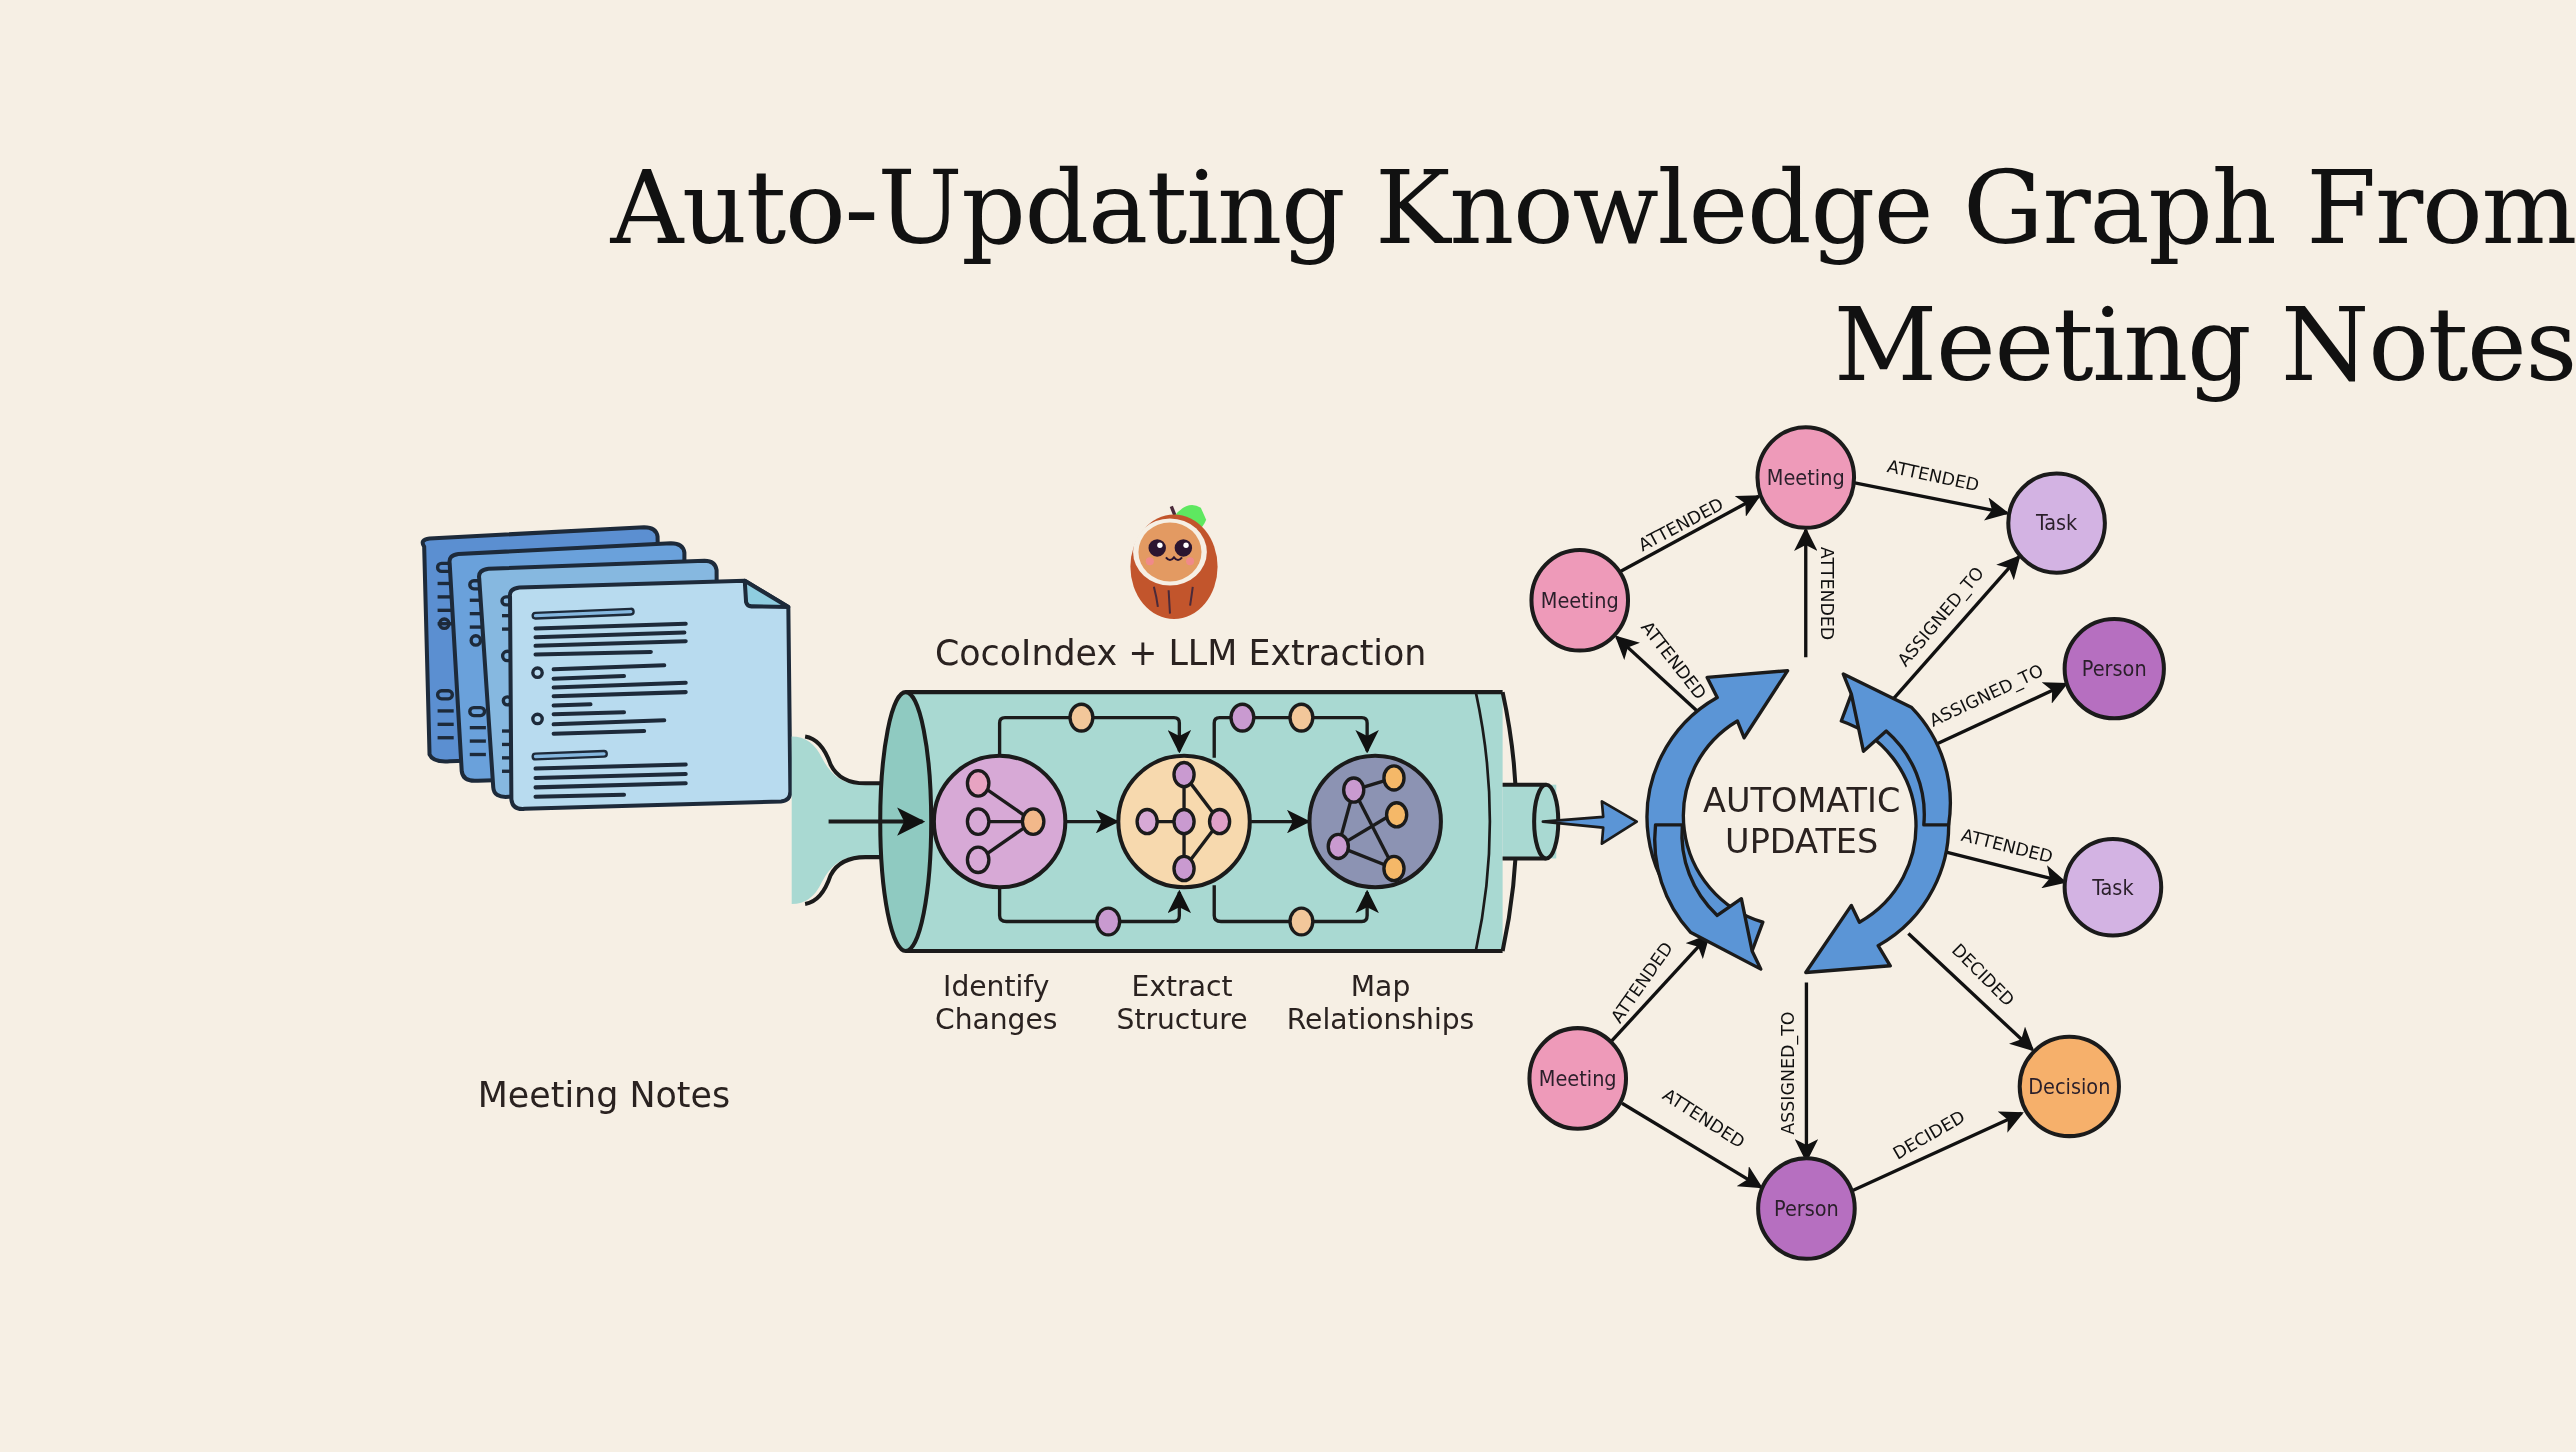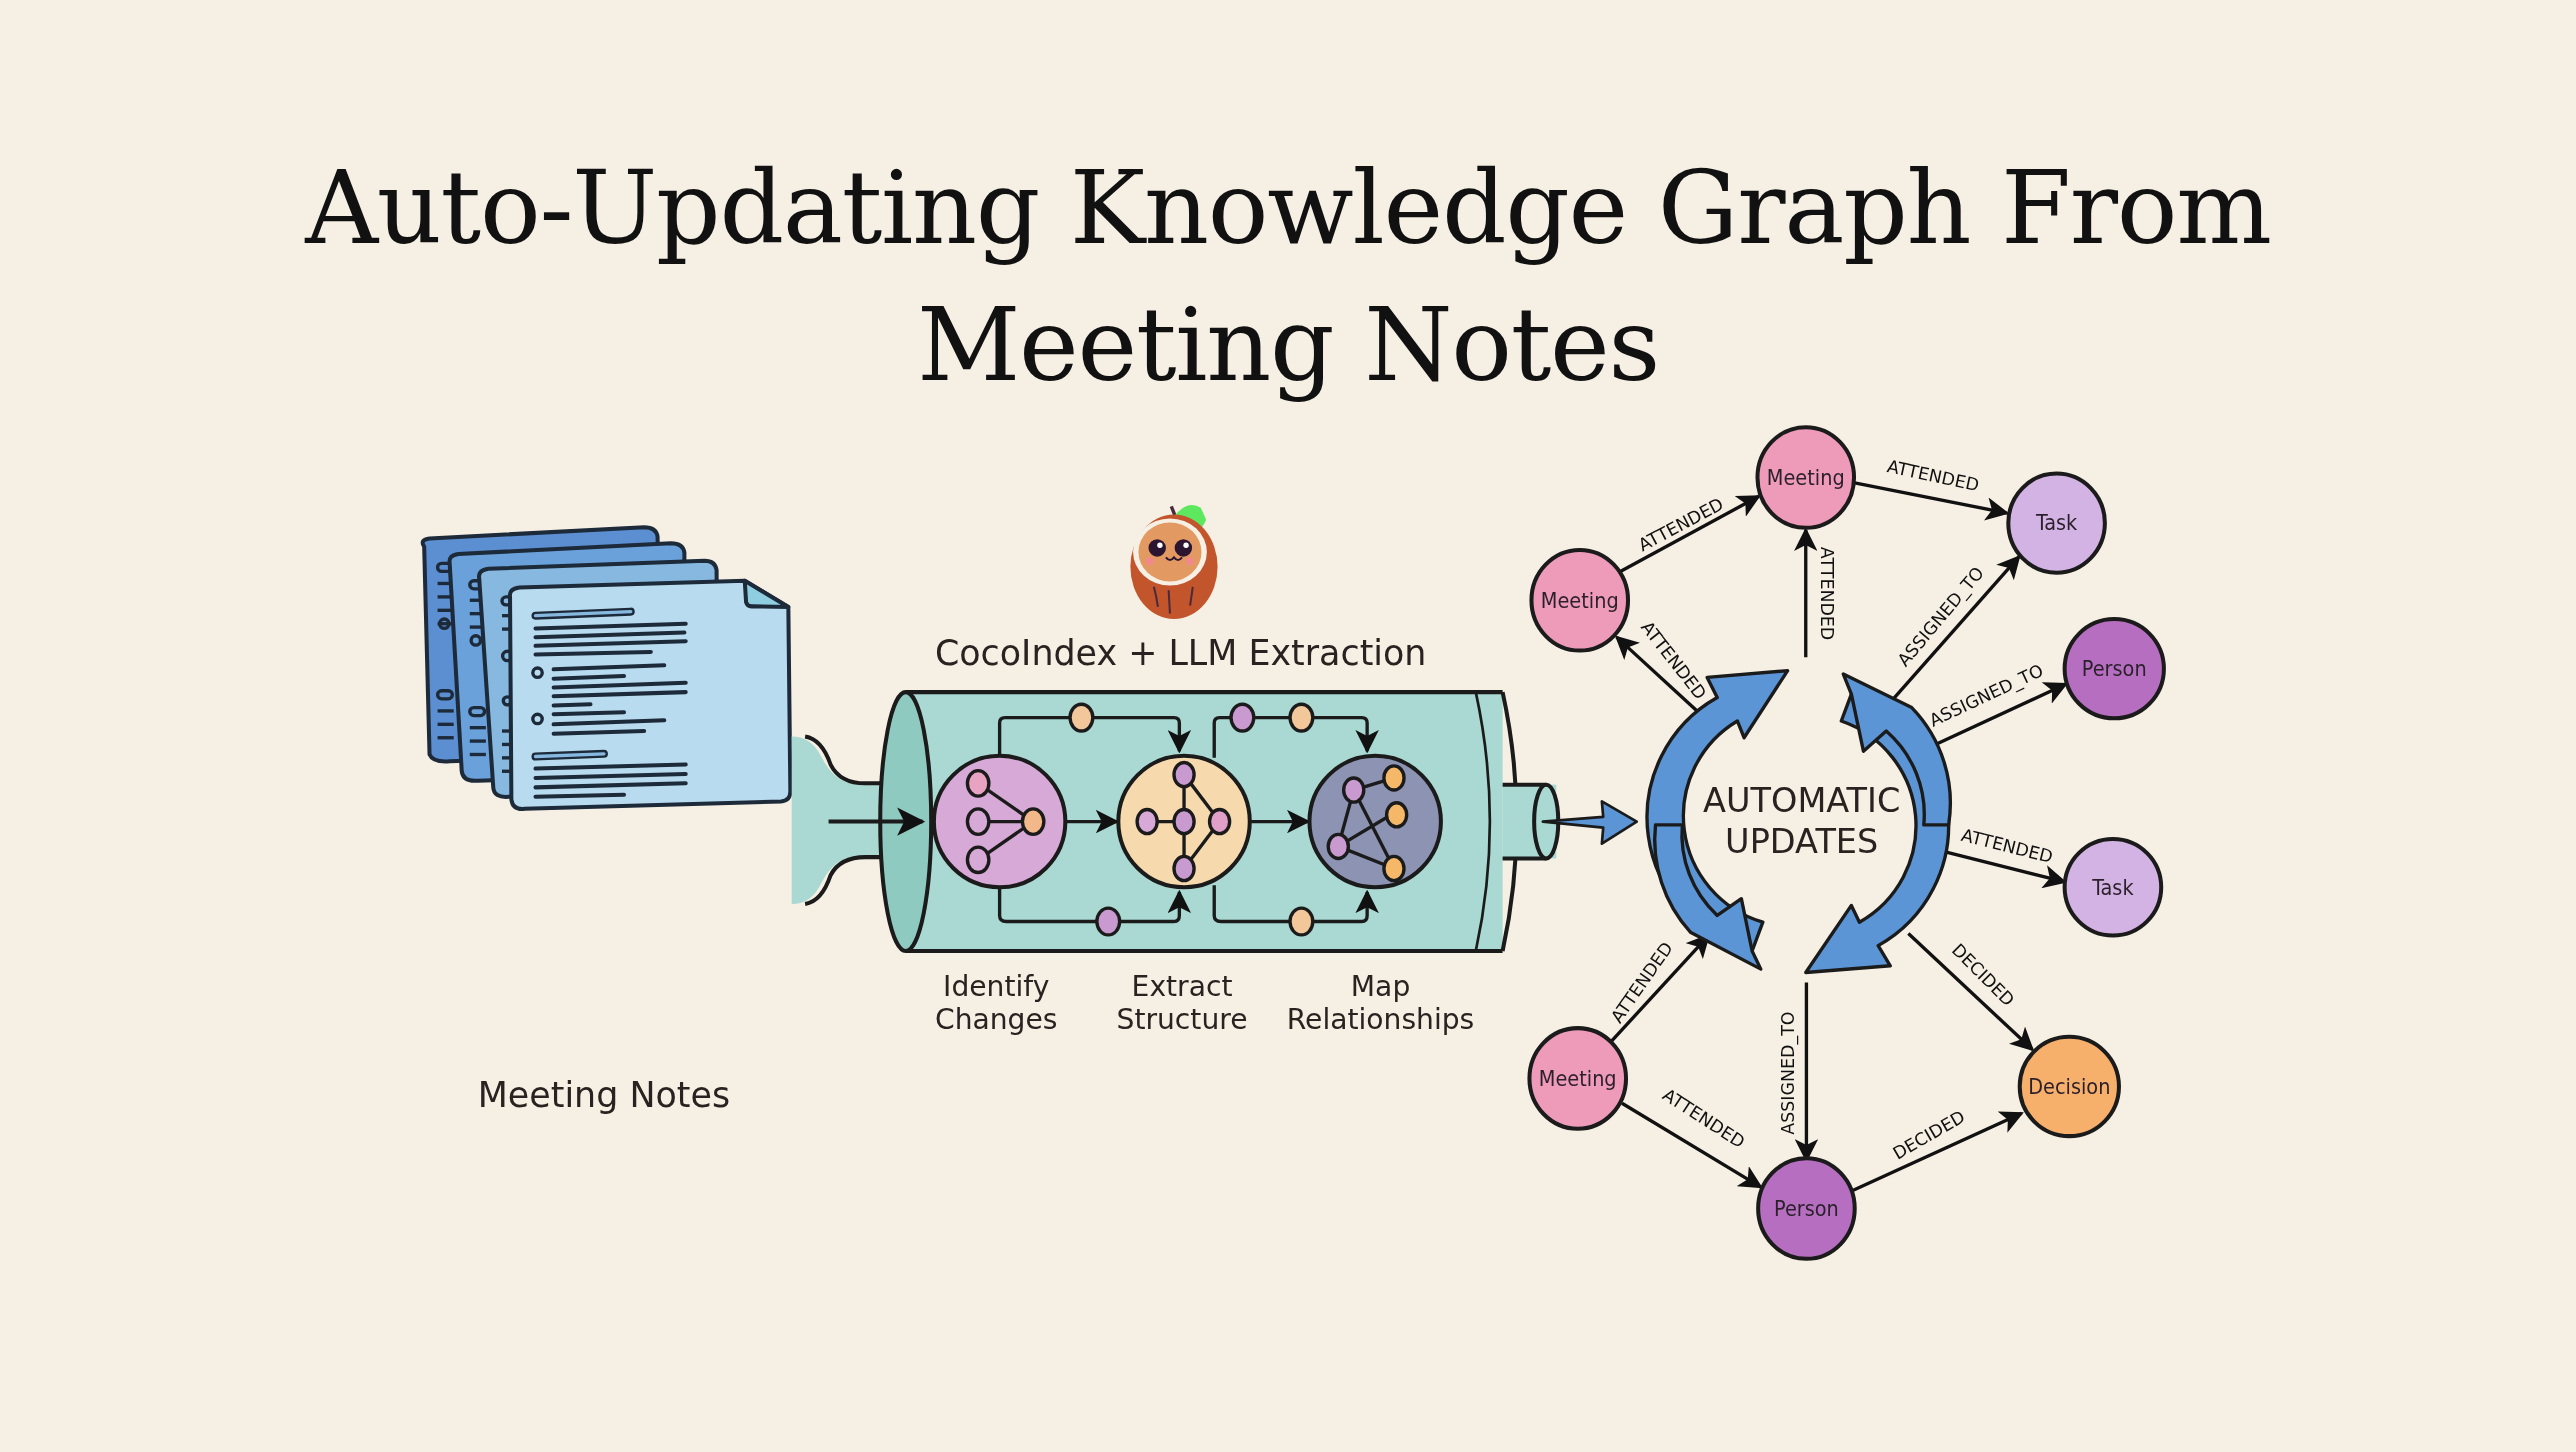--- a/index.html
+++ b/index.html
@@ -1,17 +1,17 @@
 <!DOCTYPE html>
 <html style="font-size:10.7px"><head>
 <meta charset="utf-8">
 <style>
   html, body { margin:0; padding:0; }
   body { width:2576px; height:1452px; background:#f6efe4; overflow:hidden; position:relative; font-family:"DejaVu Sans", sans-serif; }
-  .title { position:absolute; left:0; width:2576px; text-align:center; font-family:"DejaVu Serif", serif; font-size:101px; color:#111; letter-spacing:-1.3px; line-height:1; }
+  .title { position:absolute; left:0; width:2576px; text-align:right; font-family:"DejaVu Serif", serif; font-size:101px; color:#111; letter-spacing:-1.3px; line-height:1; }
   #title1 { top:158px; padding-left:-134px; }
   #title2 { top:295px; }
   svg { position:absolute; left:0; top:0; }
   .lbl { font-family:"DejaVu Sans", sans-serif; fill:#2a2220; }
   .node-text { font-family:"DejaVu Sans Condensed","DejaVu Sans", sans-serif; font-size:32px; fill:#2a1f2a; text-anchor:middle; dominant-baseline:middle; }
   .edge-text { font-family:"DejaVu Sans", sans-serif; font-size:26px; fill:#111; text-anchor:middle; letter-spacing:0px; }
 </style>
 </head>
 <body>
 

